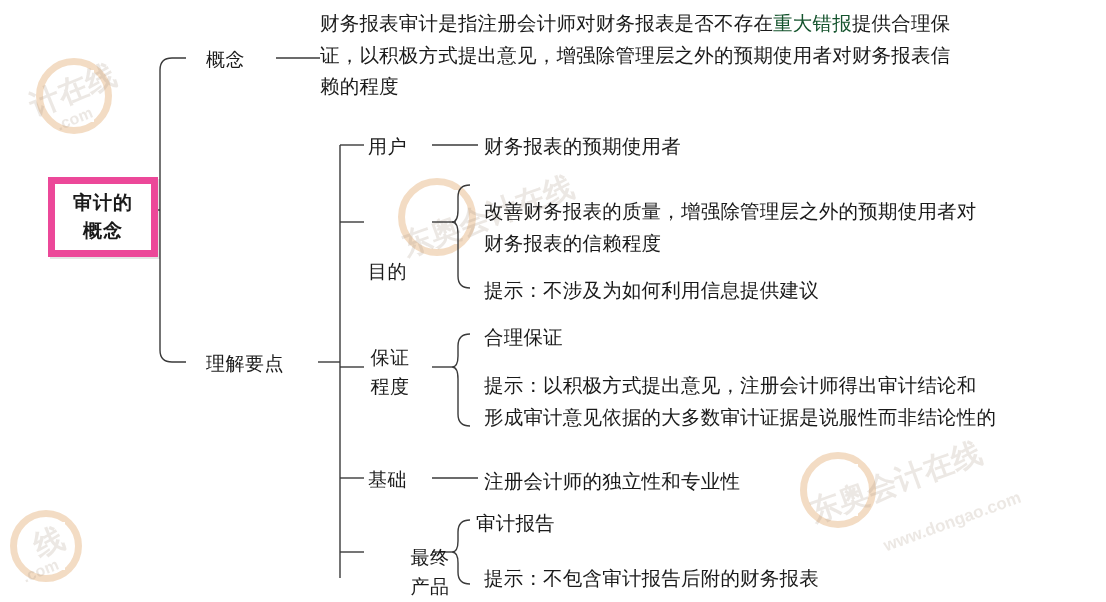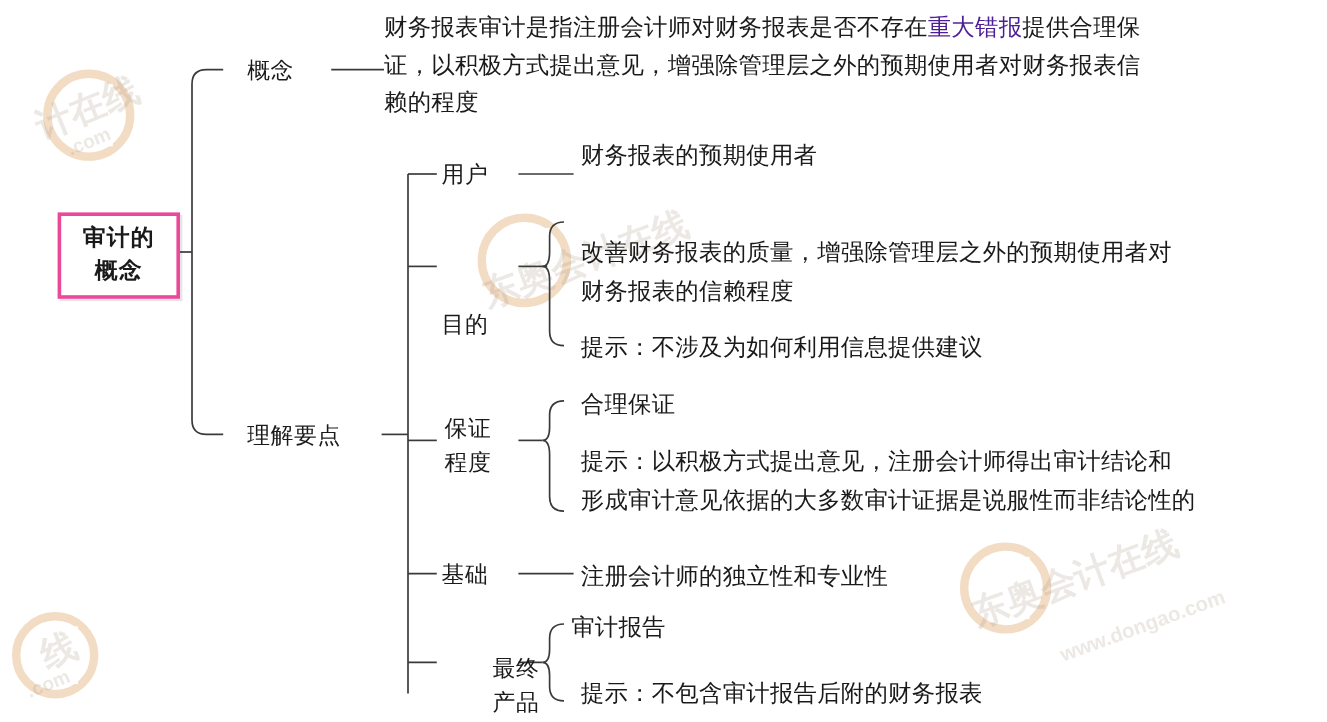--- a/index.html
+++ b/index.html
@@ -48,21 +48,21 @@
     width: 1106px;
     height: 602px;
     pointer-events: none;
   }
   .root-box {
     position: absolute;
     left: 48px;
     top: 177px;
     width: 96px;
     height: 66px;
-    border: 3px solid #ec4899;
+    border: 7px solid #ec4899;
     background: #fff;
     display: flex;
     flex-direction: column;
     align-items: center;
     justify-content: center;
     font-size: 19px;
     font-weight: bold;
     line-height: 1.45;
     letter-spacing: 1px;
     box-shadow: 2px 2px 0 rgba(0,0,0,0.10);
@@ -79,21 +79,21 @@
     white-space: normal;
     width: 44px;
   }
   .text-block {
     position: absolute;
     font-size: 19.5px;
     line-height: 1.62;
     letter-spacing: 0.2px;
   }
   .hl {
-    color: #4c1d95;
+    color: #14532d;
   }
 </style>
 </head>
 <body>
 
 <div id="canvas">
 
   <div class="wm-ring" style="left:36px; top:58px; width:62px; height:62px;"></div>
   <div class="wm" style="left:28px; top:70px; font-size:30px; transform:rotate(-22deg);">计在线</div>
   <div class="wm" style="left:56px; top:110px; font-size:16px; transform:rotate(-22deg);">.com</div>
@@ -149,21 +149,21 @@
   <div class="node-label" style="left:206px; top:46px;">概念</div>
   <div class="node-label" style="left:206px; top:350px;text-align:right;">理解要点</div>
 
   <div class="text-block" style="left:320px; top:8px; width:780px;">
     <div>财务报表审计是指注册会计师对财务报表是否不存在<span class="hl">重大错报</span>提供合理保</div>
     <div>证，以积极方式提出意见，增强除管理层之外的预期使用者对财务报表信</div>
     <div>赖的程度</div>
   </div>
 
   <div class="node-label" style="left:368px; top:133px;">用户</div>
-  <div class="text-block" style="left:484px; top:115px;text-align:center;">财务报表的预期使用者</div>
+  <div class="text-block" style="left:484px; top:131px;text-align:center;">财务报表的预期使用者</div>
 
   <div class="node-label" style="left:368px; top:210px;margin-top:48px;">目的</div>
   <div class="text-block" style="left:484px; top:196px; width:610px;">
     <div>改善财务报表的质量，增强除管理层之外的预期使用者对</div>
     <div>财务报表的信赖程度</div>
   </div>
   <div class="text-block" style="left:484px; top:275px;">提示：不涉及为如何利用信息提供建议</div>
 
   <div class="node-label two" style="left:368px; top:344px; line-height:1.5;">
     <div>保证</div>

